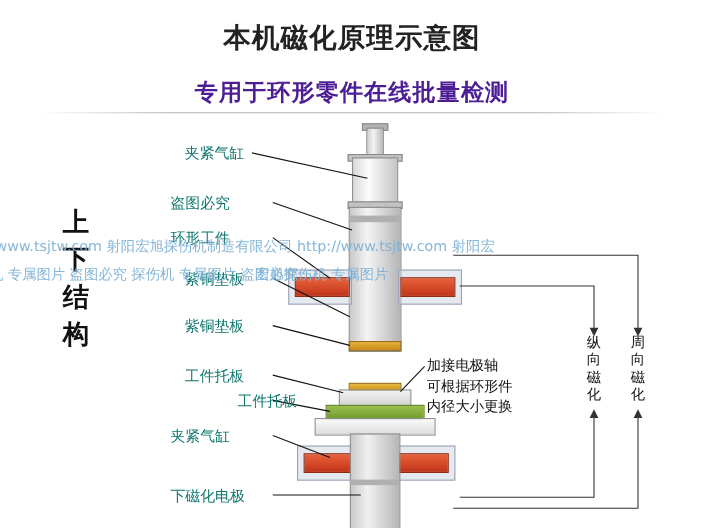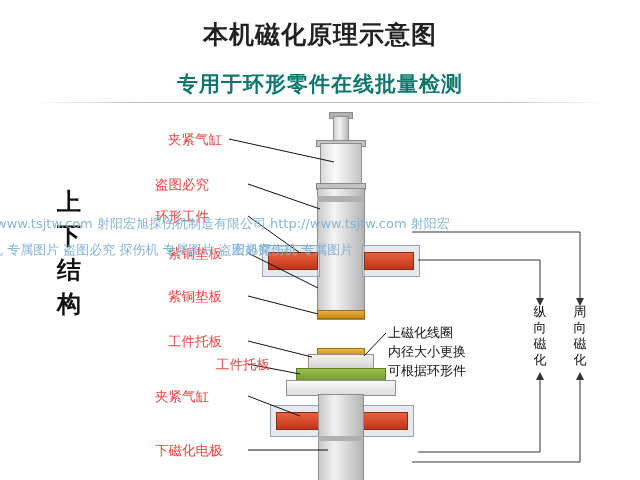--- a/index.html
+++ b/index.html
@@ -30,21 +30,21 @@
     font-weight: bold;
     color: #222222;
     letter-spacing: 1px;
     font-family: "DejaVu Sans", sans-serif;
   }
   #title-sub {
     left: 0; top: 70px; width: 640px;
     text-align: center;
     font-size: 21px;
     font-weight: bold;
-    color: #0f766e;
+    color: #4c1d95;
     letter-spacing: 1px;
   }
   #title-rule {
     left: 35px; top: 102px; width: 570px; height: 1px;
     background: linear-gradient(to right, #ffffff, #b9b9b9 20%, #b9b9b9 80%, #ffffff);
   }
 
   
   #vert-caption {
     left: 52px; top: 185px;
@@ -53,21 +53,21 @@
     font-size: 24px;
     font-weight: bold;
     color: #111111;
     line-height: 34px;
   }
   #vert-caption div { display: block; }
 
   
   .label {
     font-size: 13.5px;
-    color: #ef4444;
+    color: #0f766e;
     white-space: nowrap;
     font-family: Liberation Serif, serif;
   }
 
   
   .part { position: absolute; }
 
   
   #rod {
     left: 333px; top: 116px; width: 14px; height: 28px;
@@ -277,23 +277,23 @@
   <div class="abs label" style="left:155px; top:176px;">盗图必究</div>
   <div class="abs label" style="left:155px; top:208px;">环形工件</div>
   <div class="abs label" style="left:168px; top:245px;">紫铜垫板</div>
   <div class="abs label" style="left:168px; top:288px;">紫铜垫板</div>
   <div class="abs label" style="left:168px; top:333px;">工件托板</div>
   <div class="abs label" style="left:168px; top:356px;margin-left:48px;">工件托板</div>
   <div class="abs label" style="left:155px; top:388px;">夹紧气缸</div>
   <div class="abs label" style="left:155px; top:442px;">下磁化电极</div>
 
   <div class="abs" id="note-block">
-    <div>上磁化线圈</div>
+    <div>加接电极轴</div>
+    <div>可根据环形件</div>
     <div>内径大小更换</div>
-    <div>可根据环形件</div>
   </div>
 
   <svg class="abs" style="left:0; top:0;" width="640" height="480">
     <g stroke="#333333" stroke-width="1" fill="none">
 
       <path d="M418,260 L540,260 L540,300"></path>
       <path d="M540,378 L540,452 L418,452"></path>
 
       <path d="M412,232 L580,232 L580,300"></path>
       <path d="M580,378 L580,462 L412,462"></path>

